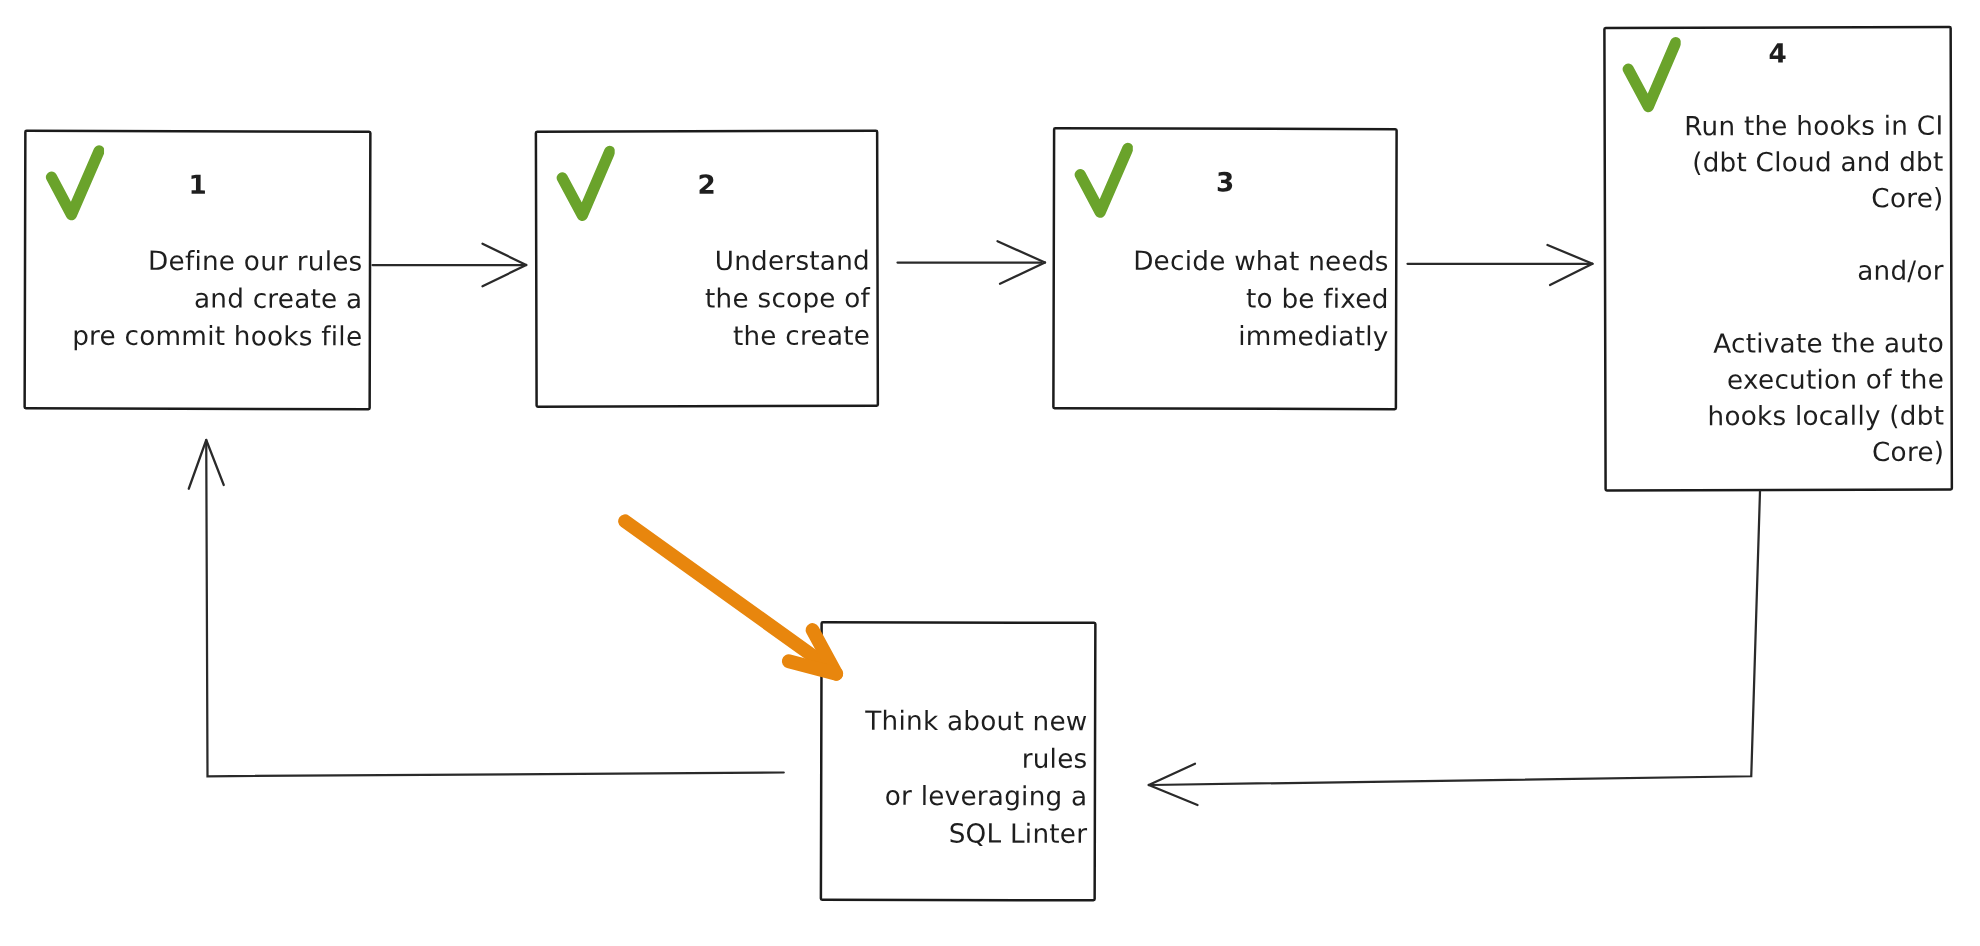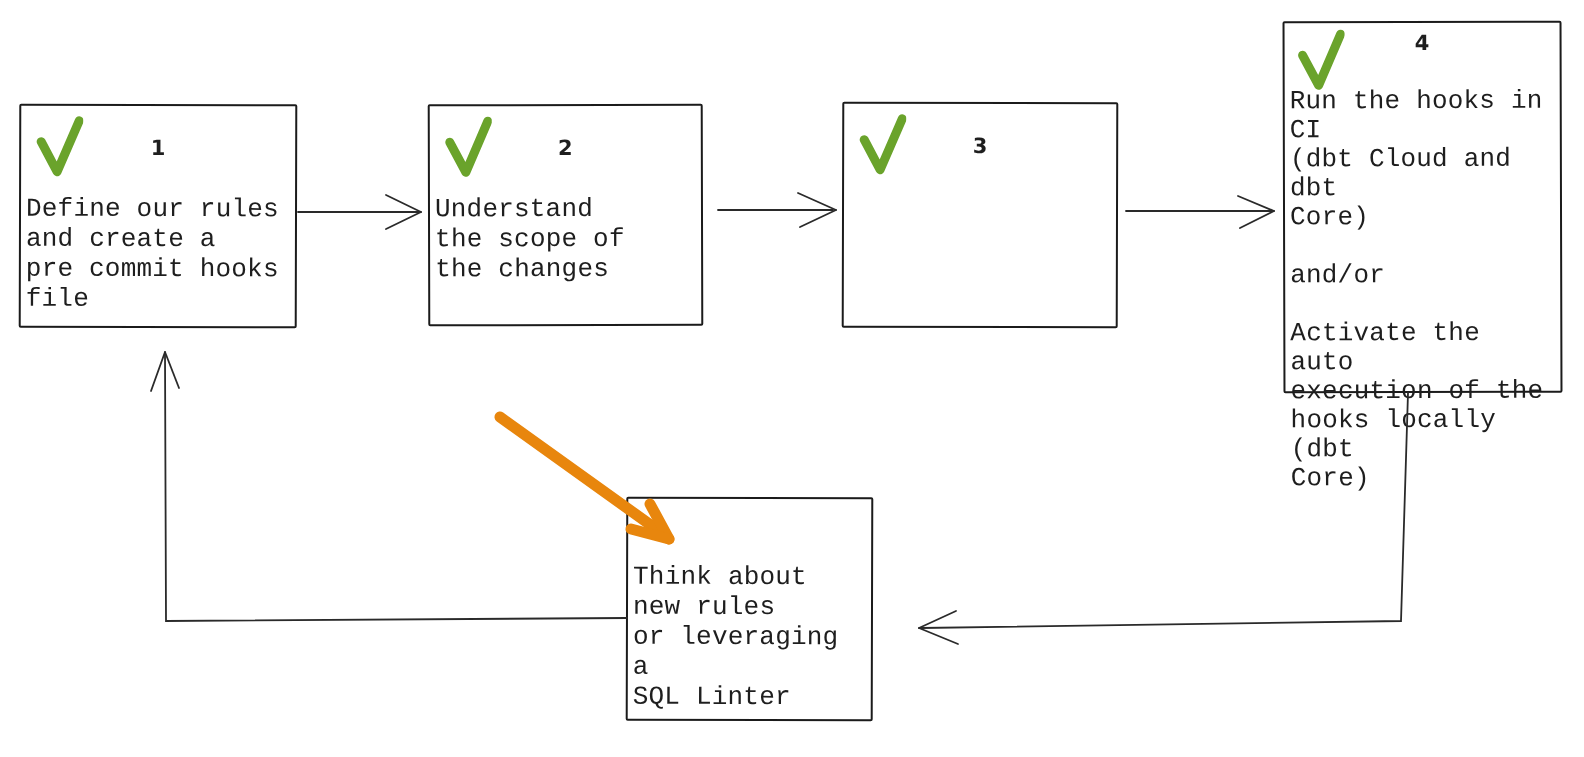--- a/index.html
+++ b/index.html
@@ -18,45 +18,44 @@
     background:#ffffff;
     box-sizing:border-box;
   }
   .box.sketch-tilt-a { transform:rotate(0.15deg); }
   .box.sketch-tilt-b { transform:rotate(-0.15deg); }
 
   #step1 { left:19px;  top:104px; width:278px; height:224px; }
   #step2 { left:428px; top:104px; width:275px; height:222px; }
   #step3 { left:842px; top:102px; width:276px; height:226px; }
   #step4 { left:1283px; top:21px; width:279px; height:372px; }
-  #loopbox { left:626px; top:497px; width:247px; height:224px; }
+  #loopbox { left:656px; top:497px; width:221px; height:224px; }
 
   .check {
     position:absolute; left:14px; top:8px;
     width:48px; height:66px;
   }
   #step4 .check { top:4px; left:12px; }
 
   .num {
     position:absolute; left:0; right:0;
     text-align:center;
     font-size:21px;
     font-weight:bold;
   }
   #step1 .num, #step2 .num, #step3 .num { top:30px; }
   #step4 .num { top:8px; }
 
   .boxtext {
     position:absolute; left:5px; right:5px;
-    text-align:left;
-    font-size:26px;
+    text-align:right;
+    font-size:21px;
     line-height:30px;
     white-space:pre-line;
     letter-spacing:0.2px;
-    font-family:Liberation Mono, monospace;
   }
   #step1 .boxtext { top:88px; }
   #step2 .boxtext { top:88px; }
   #step3 .boxtext { top:90px; }
   #step4 .boxtext { top:64px; line-height:29px; }
   #loopbox .boxtext { top:63px; }
 
   .overlay {
     position:absolute; left:0; top:0;
     width:1584px; height:757px;
@@ -78,28 +77,31 @@
 pre commit hooks file</div>
   </div>
 
   <div class="box step sketch-tilt-b" id="step2">
     <svg class="check" viewBox="0 0 48 66">
       <path d="M6 28 L22 58 L44 7" fill="none" stroke="#6aa32b" stroke-width="9" stroke-linecap="round" stroke-linejoin="round"></path>
     </svg>
     <div class="num">2</div>
     <div class="boxtext">Understand
 the scope of
-the changes</div>
+the create</div>
   </div>
 
   <div class="box step sketch-tilt-a" id="step3">
     <svg class="check" viewBox="0 0 48 66">
       <path d="M6 28 L22 58 L44 7" fill="none" stroke="#6aa32b" stroke-width="9" stroke-linecap="round" stroke-linejoin="round"></path>
     </svg>
     <div class="num">3</div>
+    <div class="boxtext">Decide what needs
+to be fixed
+immediatly</div>
   </div>
 
   <div class="box step sketch-tilt-b" id="step4">
     <svg class="check" viewBox="0 0 48 66">
       <path d="M6 28 L22 58 L44 7" fill="none" stroke="#6aa32b" stroke-width="9" stroke-linecap="round" stroke-linejoin="round"></path>
     </svg>
     <div class="num">4</div>
     <div class="boxtext">Run the hooks in CI
 (dbt Cloud and dbt
 Core)

